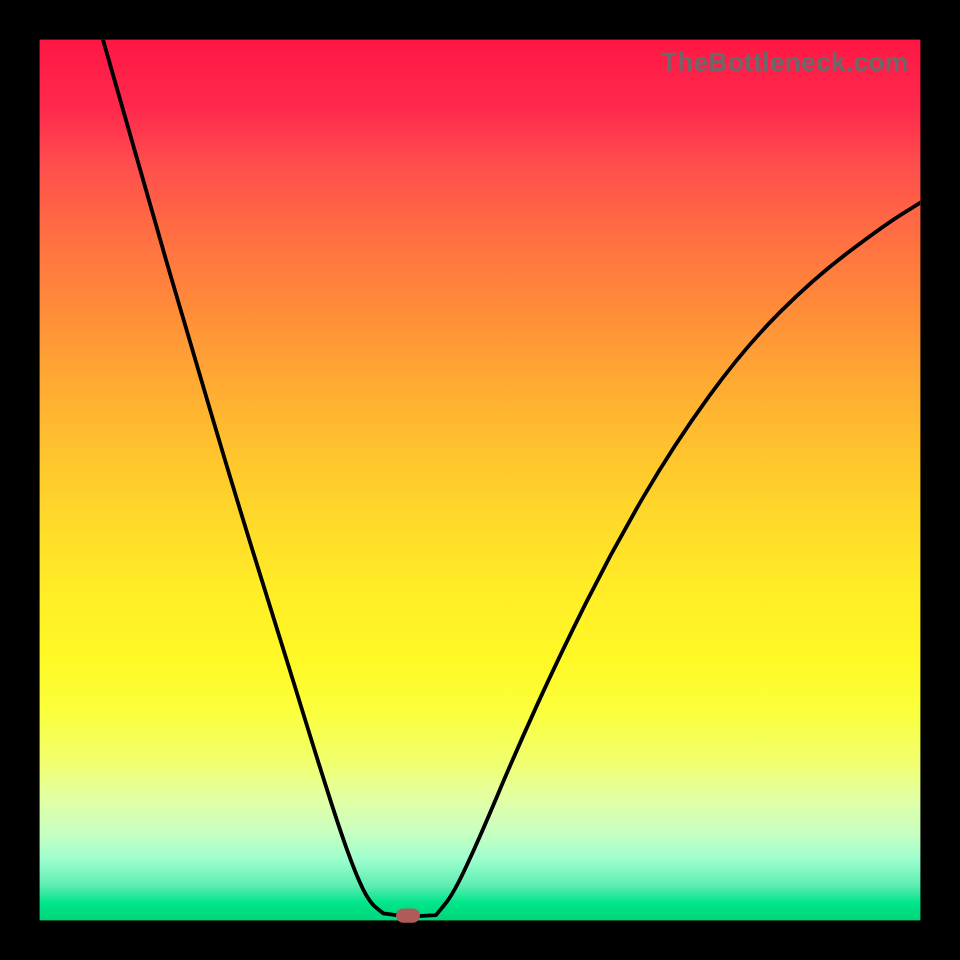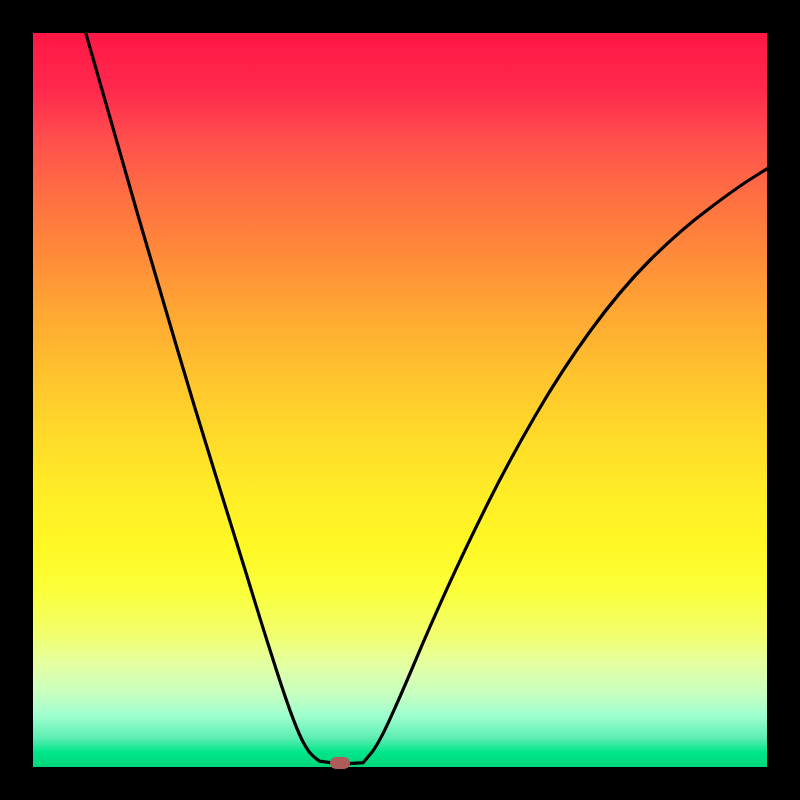--- a/index.html
+++ b/index.html
@@ -15,20 +15,21 @@
 background:#b15a5a;transform:translate(-50%,-50%)}
 svg.curve{position:absolute;left:0;top:0}
 </style>
 </head>
 <body>
 
 <div class="wrap">
 
   <div class="plot">
 
+    <span class="watermark">TheBottleneck.com</span>
 
     <svg class="curve" width="734" height="734" viewBox="0 0 734 734">
       <path id="curve-path" fill="none" stroke="#000" stroke-width="3.2" stroke-linejoin="round" stroke-linecap="round" d="M 52.8 0.0 Q 88.1 124.8 106.4 187.2 Q 124.8 249.6 143.1 312.0 Q 161.5 374.3 179.8 433.1 Q 198.2 491.8 212.9 539.5 Q 227.5 587.2 238.6 622.1 Q 249.6 656.9 256.9 677.1 Q 264.2 697.3 269.7 708.3 Q 275.3 719.3 280.8 723.7 Q 286.3 728.1 286.3 728.1 Q 286.3 728.1 297.3 729.6 Q 308.3 731.1 319.3 730.3 Q 330.3 729.6 330.3 729.6 Q 330.3 729.6 337.6 720.8 Q 345.0 712.0 356.0 688.1 Q 367.0 664.3 381.7 629.4 Q 396.4 594.5 414.7 554.2 Q 433.1 513.8 455.1 469.8 Q 477.1 425.7 502.8 381.7 Q 528.5 337.6 557.8 297.3 Q 587.2 256.9 616.6 227.5 Q 645.9 198.2 675.3 176.2 Q 704.6 154.1 719.3 145.0 L 734.0 135.8"></path>
     </svg>
 
     <div id="marker" class="marker" style="left: 306.812px; top: 729.596px;"></div>
 
   </div>
 </div>
 

